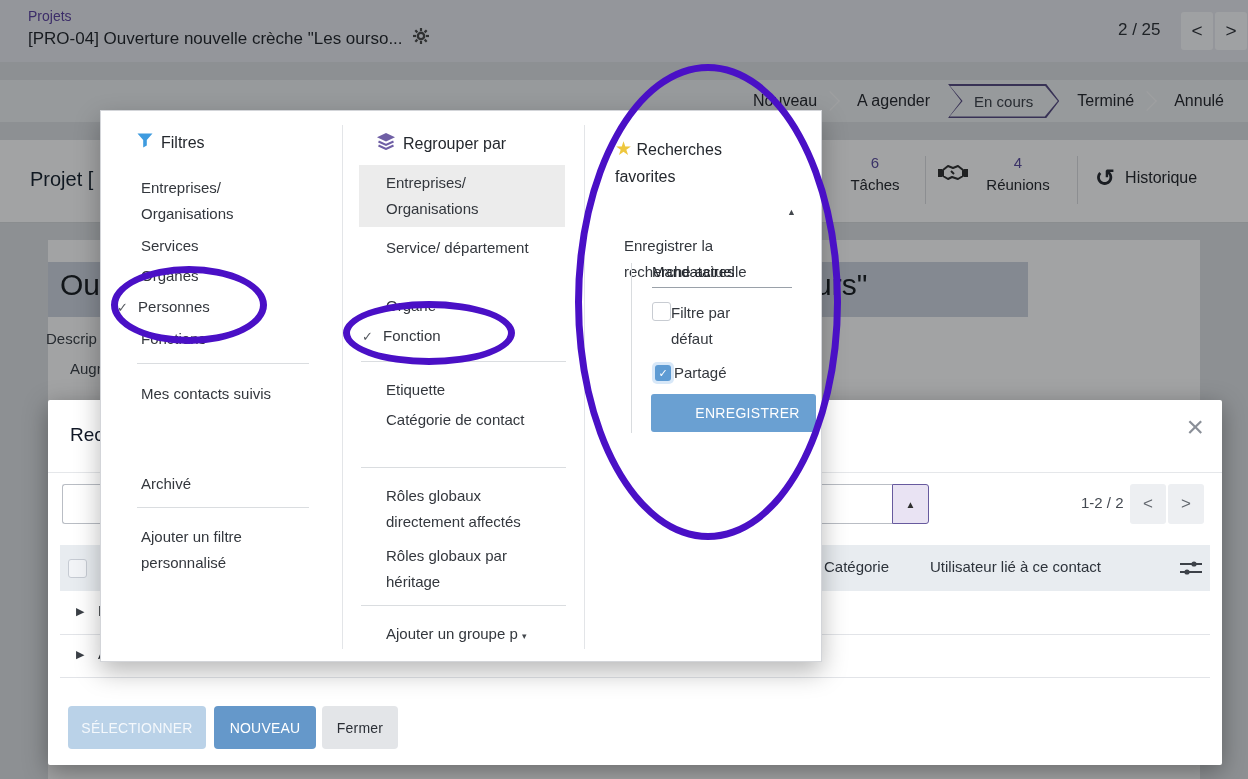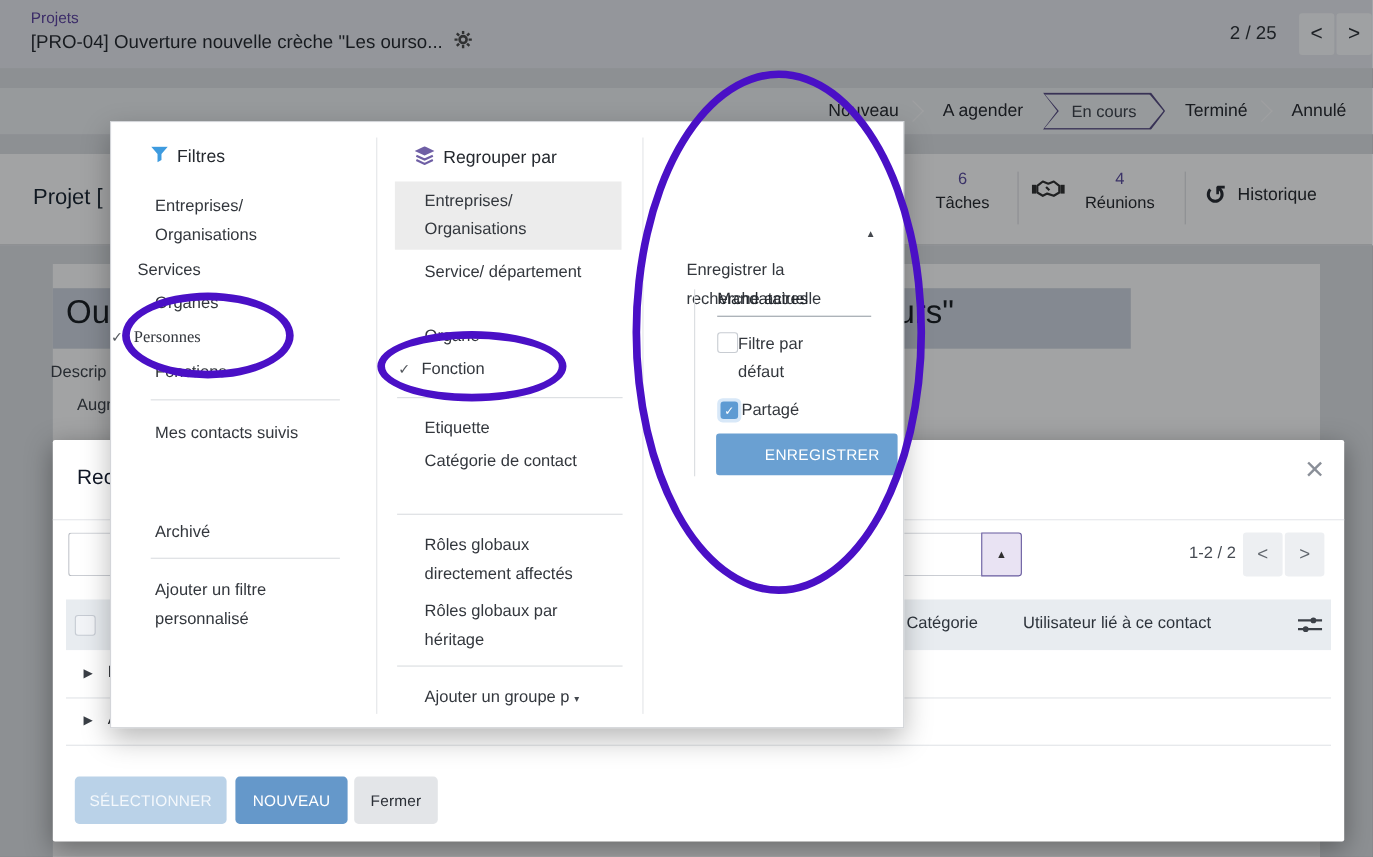--- a/index.html
+++ b/index.html
@@ -243,23 +243,23 @@
 
     <div class="abs sec-head h-filters">
       <span>
         <svg width="16" height="15" viewBox="0 0 16 15">
             <path d="M0.5 0.5 H15.5 L9.8 7 V12.5 L6.2 14.5 V7 Z" fill="#3e9bdf"></path>
           </svg>
       </span>
       <span>Filtres</span>
     </div>
     <div class="abs item" style="left:40px;top:64px;width:175px;">Entreprises/ Organisations</div>
-    <div class="abs item" style="left:24px;top:122px;">Services</div>
+    <div class="abs item" style="left:40px;top:122px;">Services</div>
     <div class="abs item" style="left:40px;top:152px;">Organes</div>
-    <div class="abs" style="left:0;top:183px;font-family:Liberation Serif, serif;">
+    <div class="abs" style="left:16px;top:183px;">
       <span class="check">✓</span>
       <span class="item" style="margin-left:6px;">Personnes</span>
     </div>
     <div class="abs item" style="left:40px;top:215px;">Fonctions</div>
     <div class="abs pdiv" style="left:36px;top:252px;width:172px;"></div>
     <div class="abs item" style="left:40px;top:270px;">Mes contacts suivis</div>
     <div class="abs item" style="left:40px;top:360px;">Archivé</div>
     <div class="abs pdiv" style="left:36px;top:396px;width:172px;"></div>
     <div class="abs item" style="left:40px;top:413px;width:150px;">Ajouter un filtre personnalisé</div>
 
@@ -287,20 +287,24 @@
     <div class="abs item" style="left:285px;top:296px;width:150px;">Catégorie de contact</div>
     <div class="abs pdiv" style="left:260px;top:356px;width:205px;"></div>
     <div class="abs item" style="left:285px;top:372px;width:172px;">Rôles globaux directement affectés</div>
     <div class="abs item" style="left:285px;top:432px;width:162px;">Rôles globaux par héritage</div>
     <div class="abs pdiv" style="left:260px;top:494px;width:205px;"></div>
     <div class="abs" style="left:285px;top:510px;width:192px;">
       <span class="item">Ajouter un groupe p</span>
       <span class="caret-sm">▾</span>
     </div>
 
+    <div class="abs h-fav">
+      <span style="color:#eec73e;font-size:19px;">★</span>
+      <span>Recherches favorites</span>
+    </div>
     <div class="abs" style="left:523px;top:88px;width:168px;">
       <span class="item" style="display:inline-block;width:148px;margin-top:34px;">Enregistrer la recherche actuelle</span>
       <span class="caret-sm abs" style="left:163px;top:8px;">▲</span>
     </div>
     <div class="abs submenu" style="left:530px;top:152px;width:170px;height:170px;">
       <div class="name-input">Mandataires</div>
       <div class="cb-row">
         <span class="cb-empty"></span>
         <span class="item" style="width:86px;">Filtre par défaut</span>
       </div>

